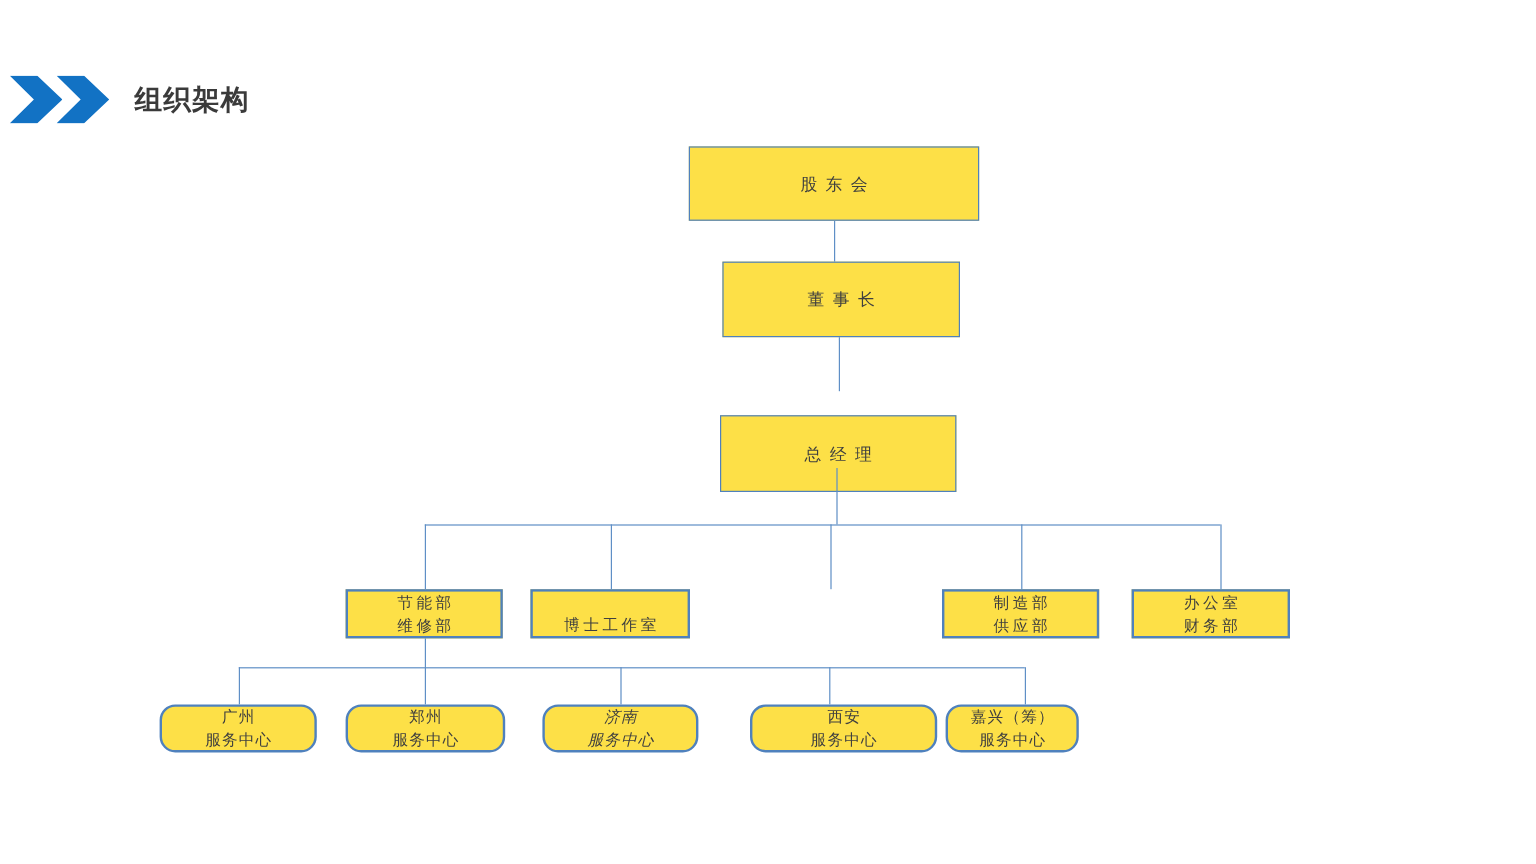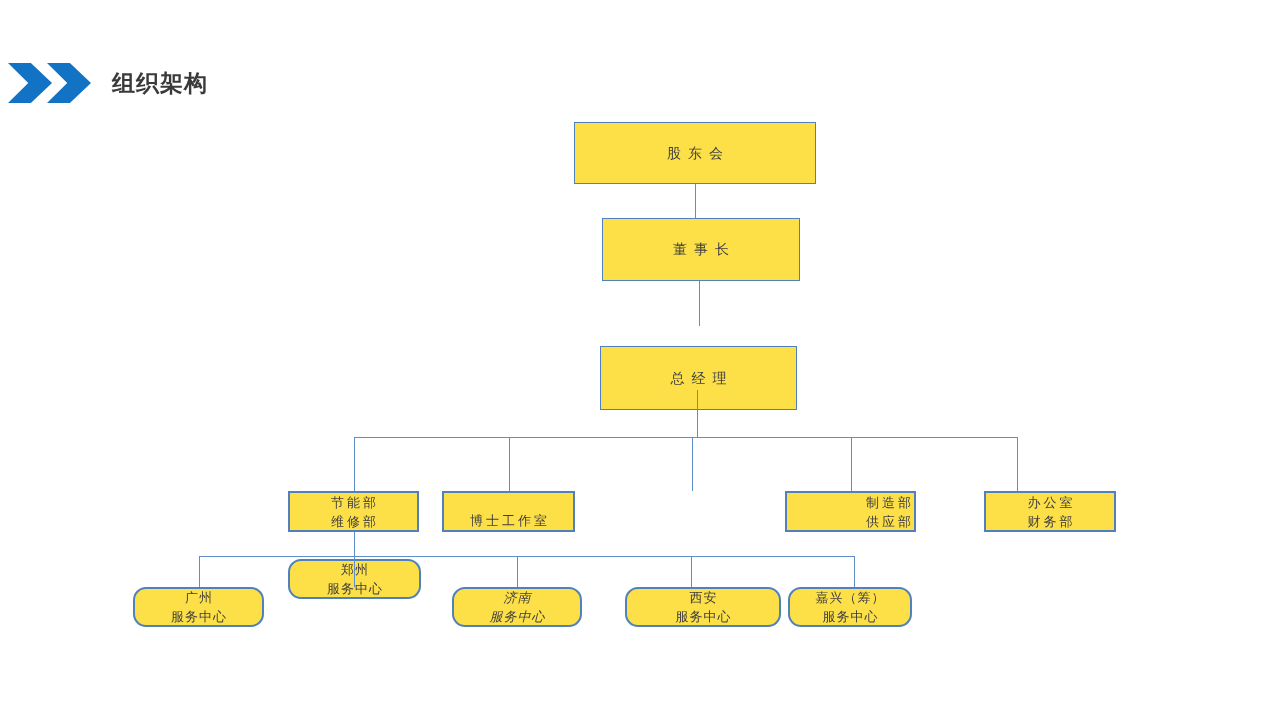--- a/index.html
+++ b/index.html
@@ -29,27 +29,27 @@
   .node span{display:block;line-height:19px;}
   .lvl{font-size:14px;letter-spacing:7px;text-indent:7px;}
   .dept,.svc{border-width:2px;font-size:13px;letter-spacing:3px;text-indent:3px;}
   .svc{letter-spacing:1px;text-indent:1px;border-radius:13px;}
   .n-shareholders{left:574px;top:122px;width:242px;height:62px;}
   .n-chairman{left:602px;top:218px;width:198px;height:63px;}
   .n-gm{left:600px;top:314px;width:197px;height:64px;margin-top:32px;}
   .n-d0{left:288px;top:491px;width:131px;height:41px;}
   .n-d1{left:442px;top:491px;width:133px;height:41px;justify-content:flex-end;}
   .n-d2{left:626px;top:491px;width:132px;height:41px;}
-  .n-d3{left:785px;top:491px;width:131px;height:41px;align-items:flex-end;}
-  .n-d4{left:984px;top:491px;width:132px;height:41px;}
+  .n-d3{left:785px;top:491px;width:131px;height:41px;}
+  .n-d4{left:943px;top:491px;width:132px;height:41px;}
   .n-s0{left:133px;top:587px;width:131px;height:40px;}
-  .n-s1{left:288px;top:559px;width:133px;height:40px;}
+  .n-s1{left:288px;top:587px;width:133px;height:40px;}
   .n-s2{left:452px;top:587px;width:130px;height:40px;font-style:italic;}
   .n-s3{left:625px;top:587px;width:156px;height:40px;}
-  .n-s4{left:788px;top:587px;width:124px;height:40px;}
+  .n-s4{left:788px;top:587px;width:111px;height:40px;}
   
   .line{position:absolute;background:#5f8fc6;}
   .v{width:1px;}
   .h{height:1px;}
 </style>
 </head>
 <body>
 
 <div class="slide">
 

